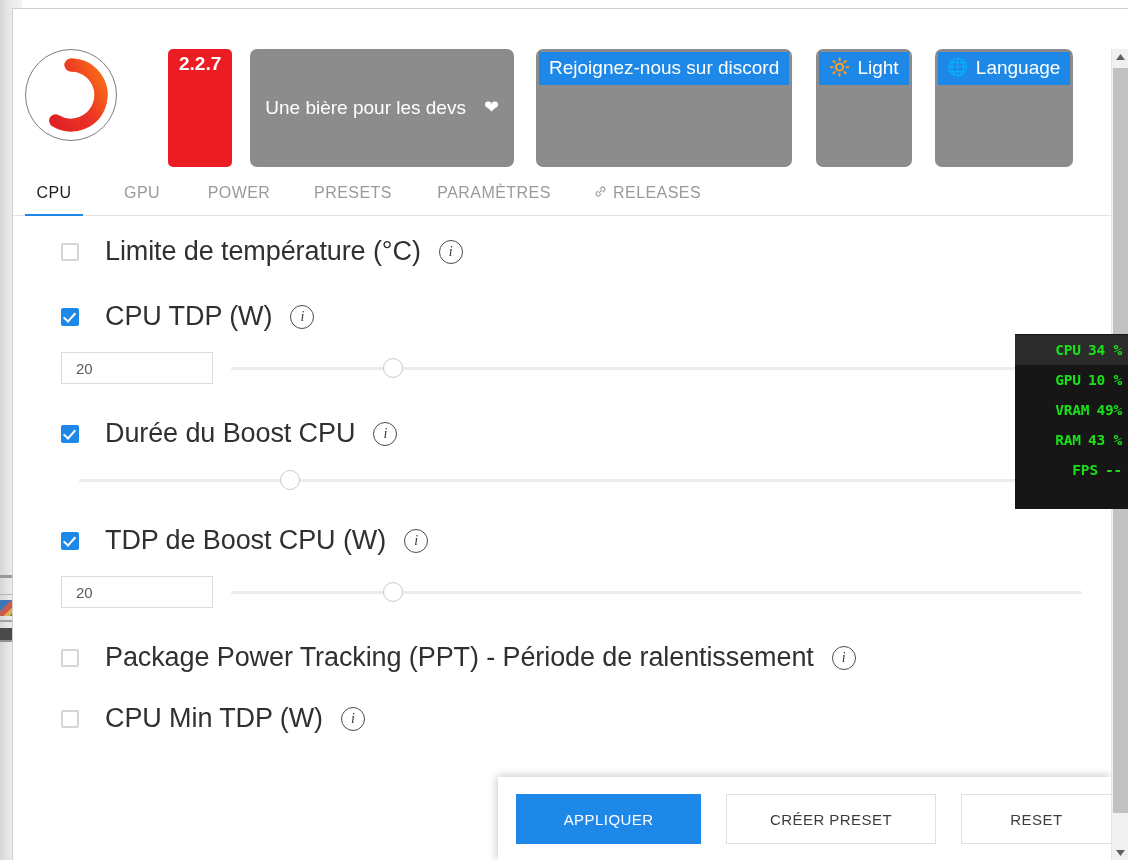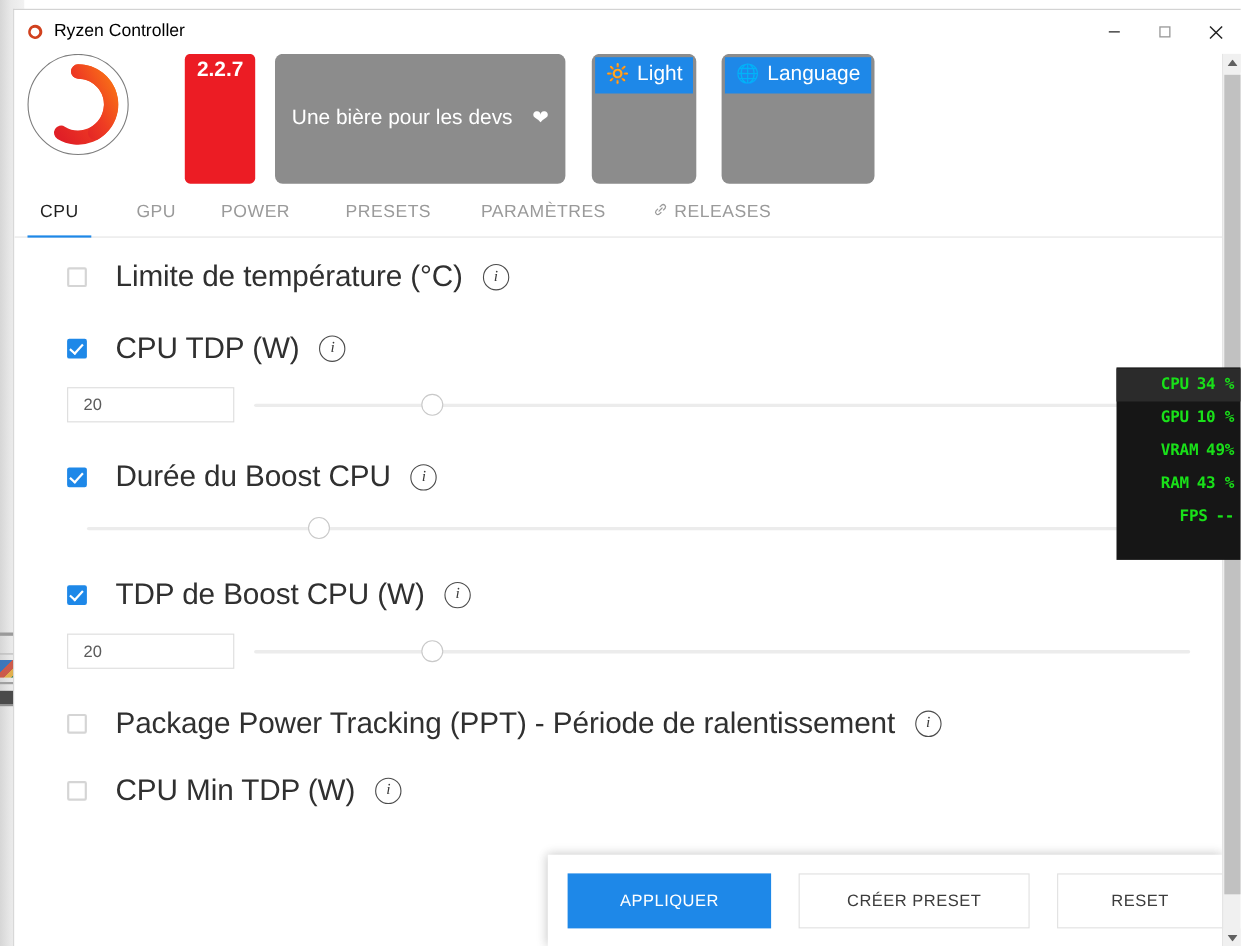--- a/index.html
+++ b/index.html
@@ -204,21 +204,21 @@
   .tab.active { color: #1f1f1f; }
   .tab.active::after {
     content: "";
     position: absolute;
     left: 0; right: 0; bottom: -1px;
     height: 2px;
     background: #1e88e8;
   }
   #tab-cpu       { width: 58px; justify-content:center; }
   #tab-gpu       { width: 58px; justify-content:center; margin-left: 30px; }
-  #tab-power     { width: 76px; justify-content:flex-start; margin-left: 30px; margin-top: 17px; }
+  #tab-power     { width: 76px; justify-content:center; margin-left: 30px; margin-top: 17px; }
   #tab-presets   { width: 88px; justify-content:center; margin-left: 32px; }
   #tab-parametres{ width: 128px; justify-content:center; margin-left: 33px; }
   #tab-releases  { margin-left: 35px; }
   .link-ico { font-size: 15px; color:#9a9a9a; transform: rotate(0deg); }
 
   
   #settings {
     padding: 20px 0 0 0;
   }
   .setting-row {
@@ -395,48 +395,20 @@
   <div id="bg-sliver-band1"></div>
   <div id="bg-sliver-band2"></div>
   <div id="bg-sliver-icon"></div>
   <div id="bg-sliver-band3"></div>
   <div id="bg-sliver-band4"></div>
   <div id="bg-sliver-band5"></div>
 </div>
 
 <div id="app-window">
 
-  <div id="titlebar">
-    <div id="titlebar-left">
-      <span class="tb-appicon">
-        <svg width="16" height="16" viewBox="0 0 16 16">
-          <path d="M8 1.6 A6.4 6.4 0 1 0 13.3 11.6 L11.1 10.2 A3.9 3.9 0 1 1 8 4.2 A3.9 3.9 0 0 1 11.1 10.2 L13.3 11.6 A6.4 6.4 0 0 0 8 1.6 Z" fill="#d1411e"></path>
-        </svg>
-      </span>
-      <span>Ryzen Controller</span>
-    </div>
-    <div id="window-controls">
-      <div class="winbtn">
-        <svg width="12" height="12" viewBox="0 0 12 12">
-            <line x1="1" y1="6" x2="11" y2="6" stroke="#222" stroke-width="1.2"></line>
-          </svg>
-      </div>
-      <div class="winbtn">
-        <svg width="12" height="12" viewBox="0 0 12 12">
-            <rect x="1.5" y="1.5" width="9" height="9" fill="none" stroke="#999" stroke-width="1.2"></rect>
-          </svg>
-      </div>
-      <div class="winbtn">
-        <svg width="13" height="13" viewBox="0 0 13 13">
-          <line x1="1" y1="1" x2="12" y2="12" stroke="#222" stroke-width="1.3"></line>
-          <line x1="12" y1="1" x2="1" y2="12" stroke="#222" stroke-width="1.3"></line>
-        </svg>
-      </div>
-    </div>
-  </div>
 
   <div id="content">
 
     <div id="header-row">
 
       <div id="logo">
         <svg width="76" height="76" viewBox="0 0 76 76">
           <defs>
             <linearGradient id="ringgrad" x1="0" y1="1" x2="1" y2="0">
               <stop offset="0%" stop-color="#e01f26"></stop>
@@ -449,20 +421,25 @@
         </svg>
       </div>
 
       <div id="version-badge">2.2.7</div>
 
       <div id="beer-button">
         <span>Une bière pour les devs</span>
         <span class="heart-icon">❤</span>
       </div>
 
+      <div class="gbtn" id="discord-btn">
+        <div class="gbtn-inner">
+          <span>Rejoignez-nous sur discord</span>
+        </div>
+      </div>
 
       <div class="gbtn" id="light-btn">
         <div class="gbtn-inner">
           <span class="emoji-ico">🔆</span>
           <span>Light</span>
         </div>
       </div>
 
       <div class="gbtn" id="lang-btn">
         <div class="gbtn-inner">

